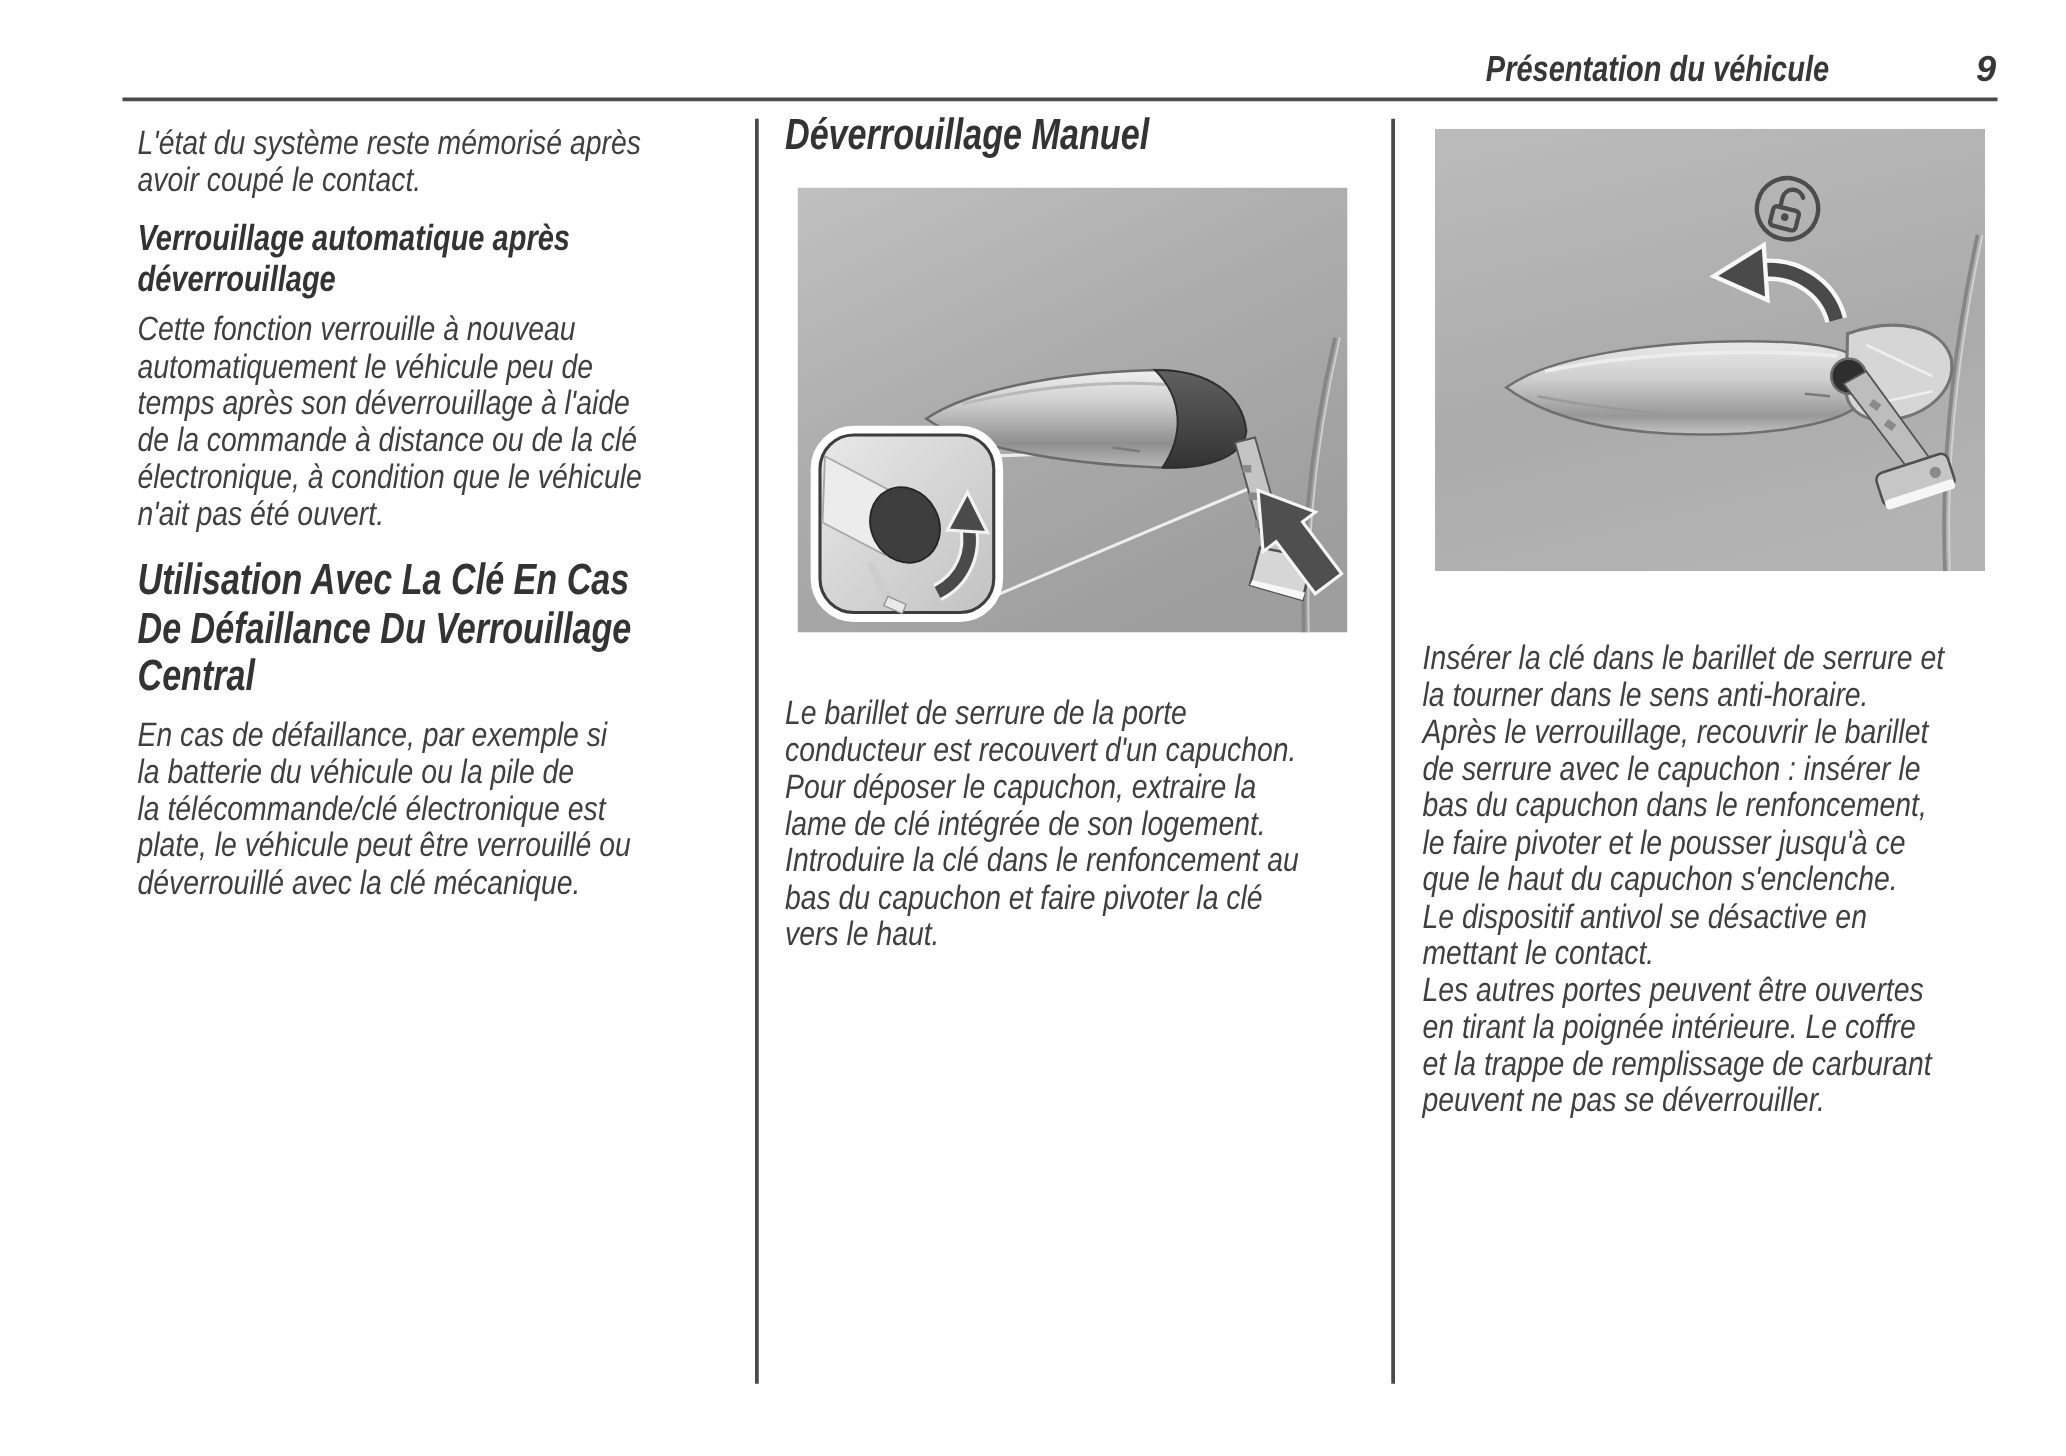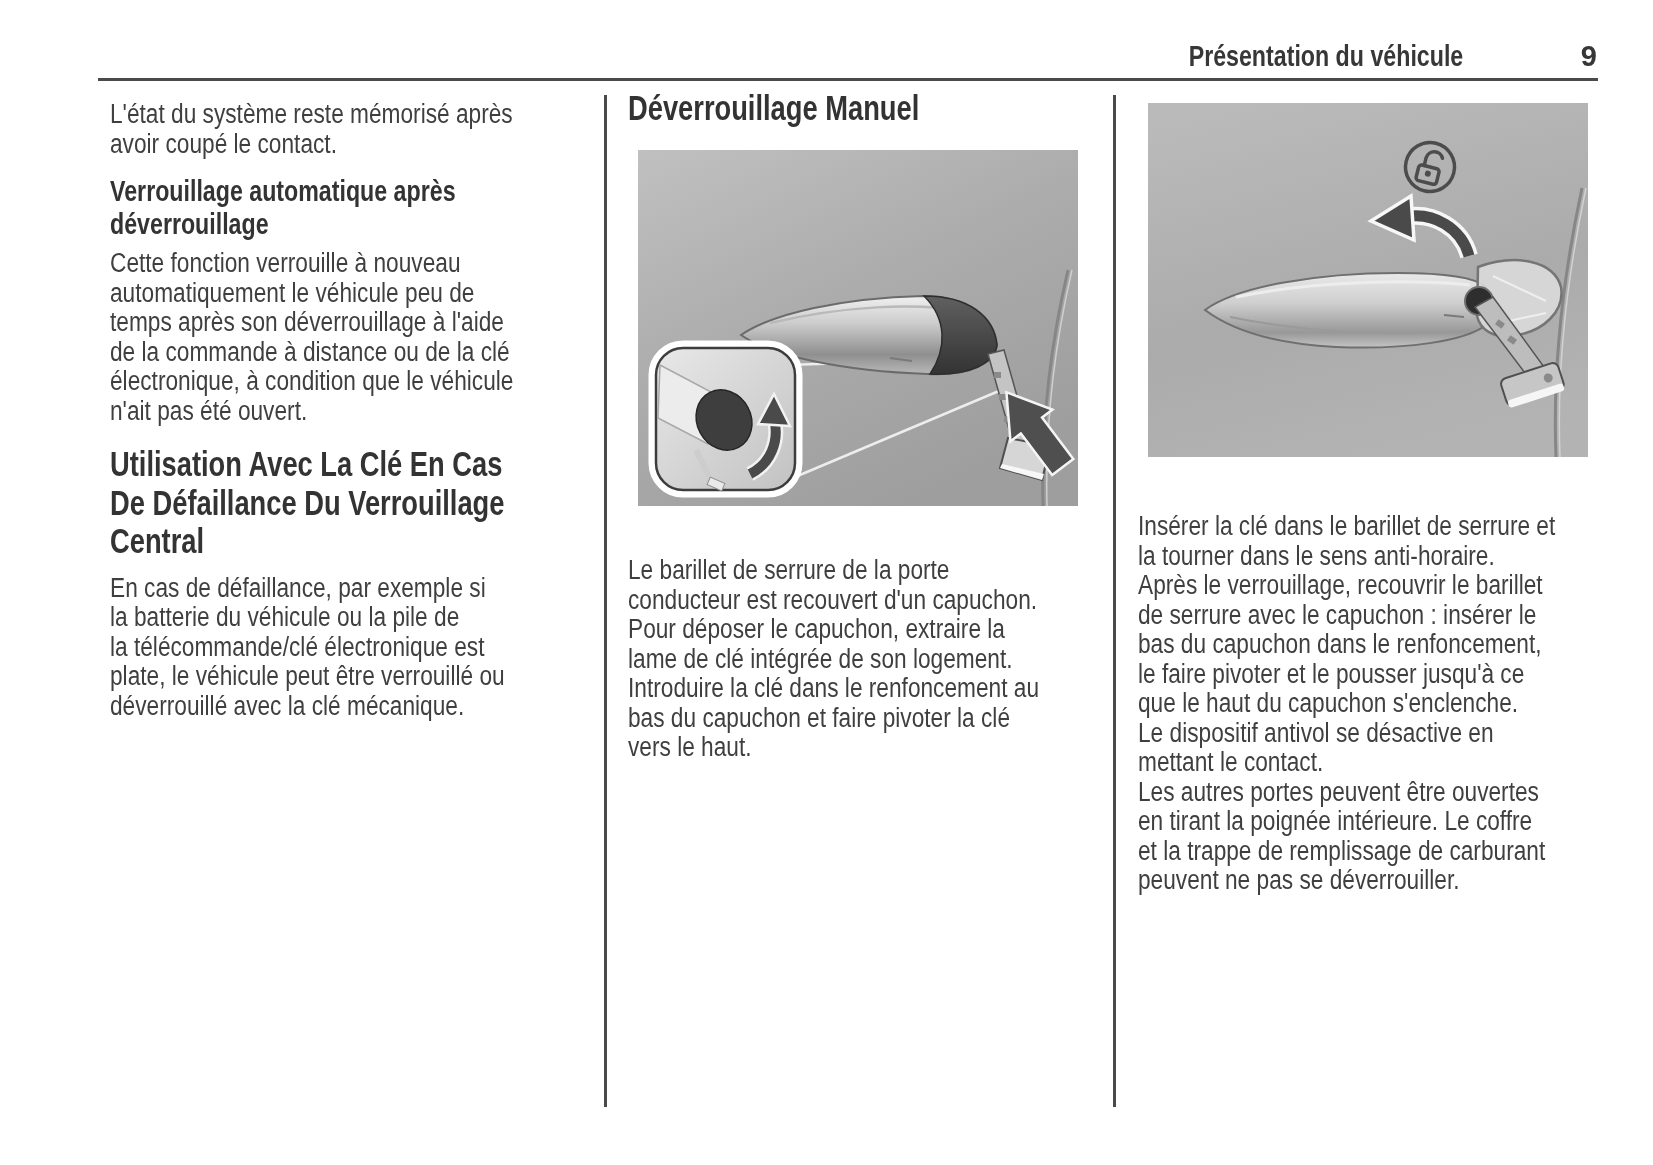--- a/index.html
+++ b/index.html
@@ -3,20 +3,21 @@
 <meta charset="utf-8">
 <style>
   html,body{margin:0;padding:0;background:#ffffff;}
   .page{
     position:relative;
     width:1653px;height:1165px;
     background:#ffffff;
     font-family:"Liberation Sans", sans-serif;
     color:#3c3c3c;
     overflow:hidden;
+    font-style:italic;
   }
   
   .hdr-title{
     position:absolute; top:42px; right:190px;
     font-size:29px; font-weight:bold; line-height:29px; color:#373737;
     white-space:nowrap;
     transform:scaleX(.80); transform-origin:100% 0;
   }
   .hdr-page{
     position:absolute; top:42px; right:56px;

